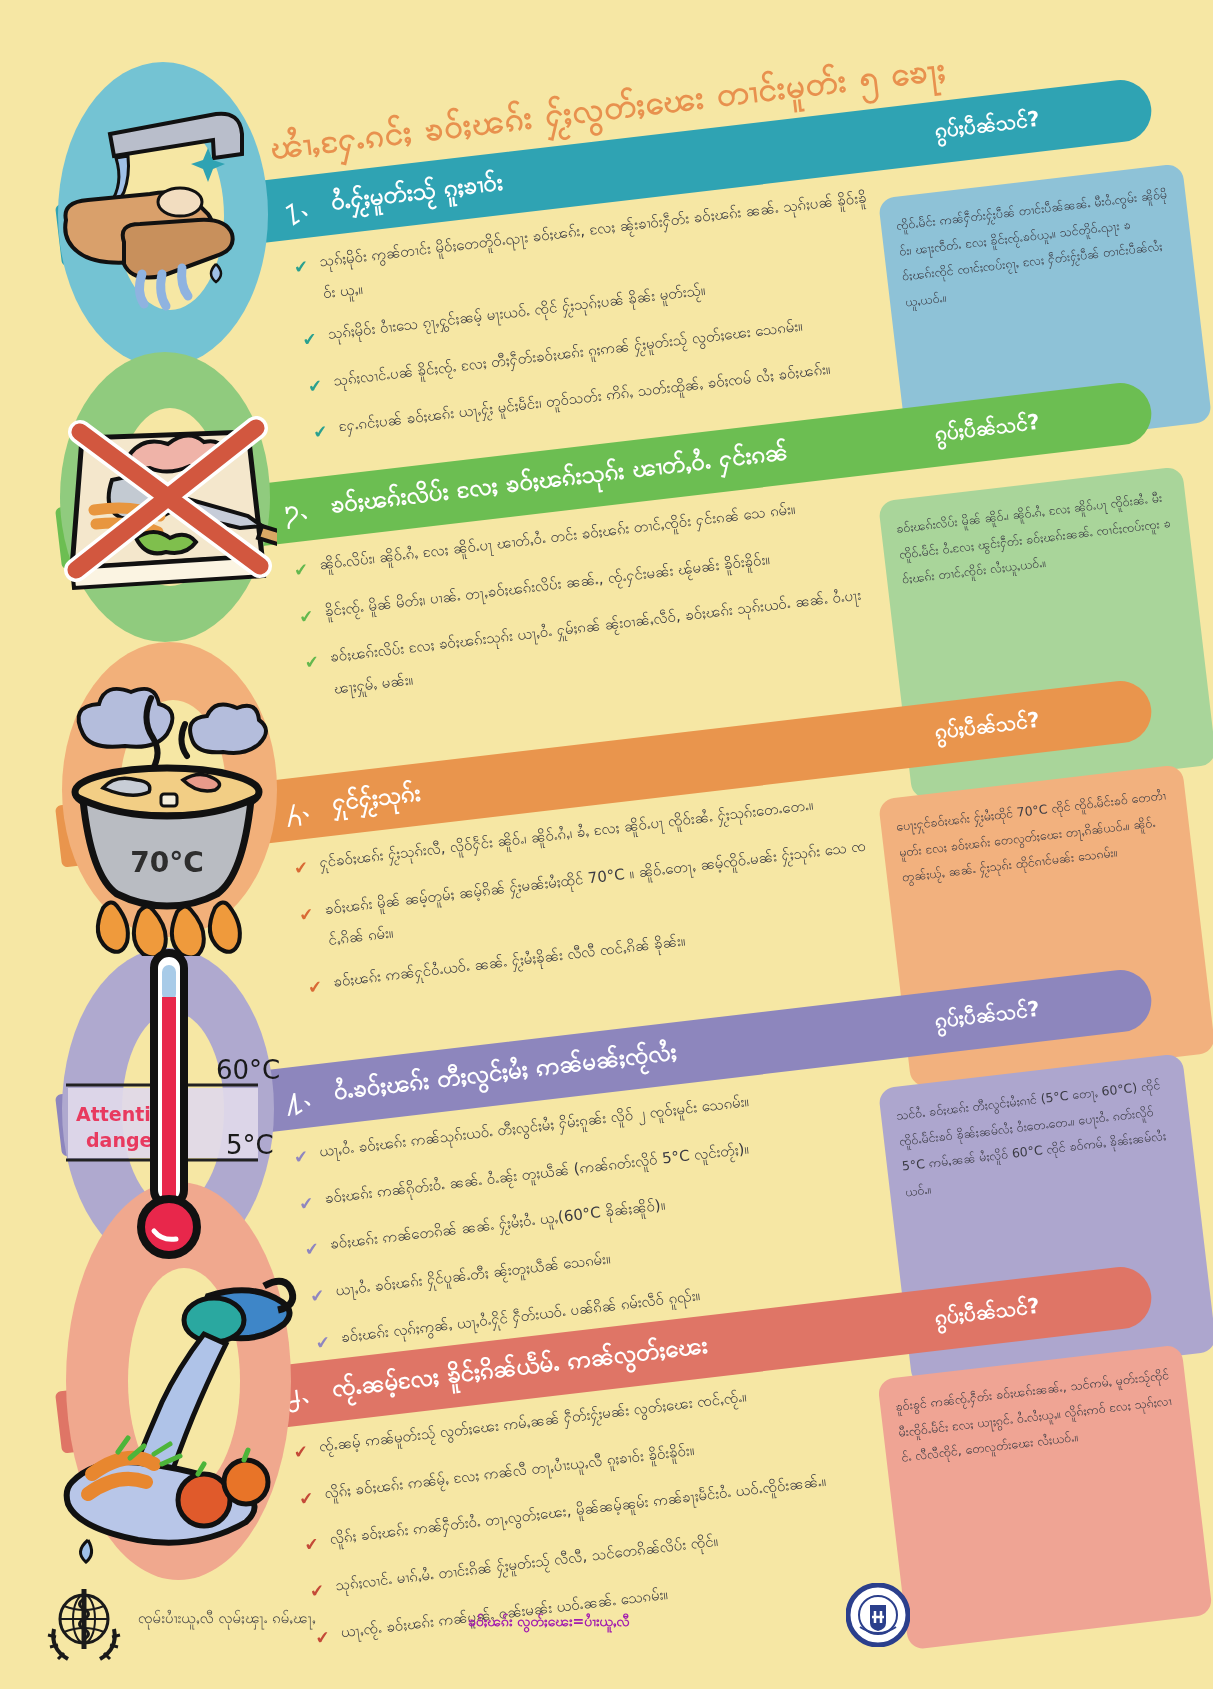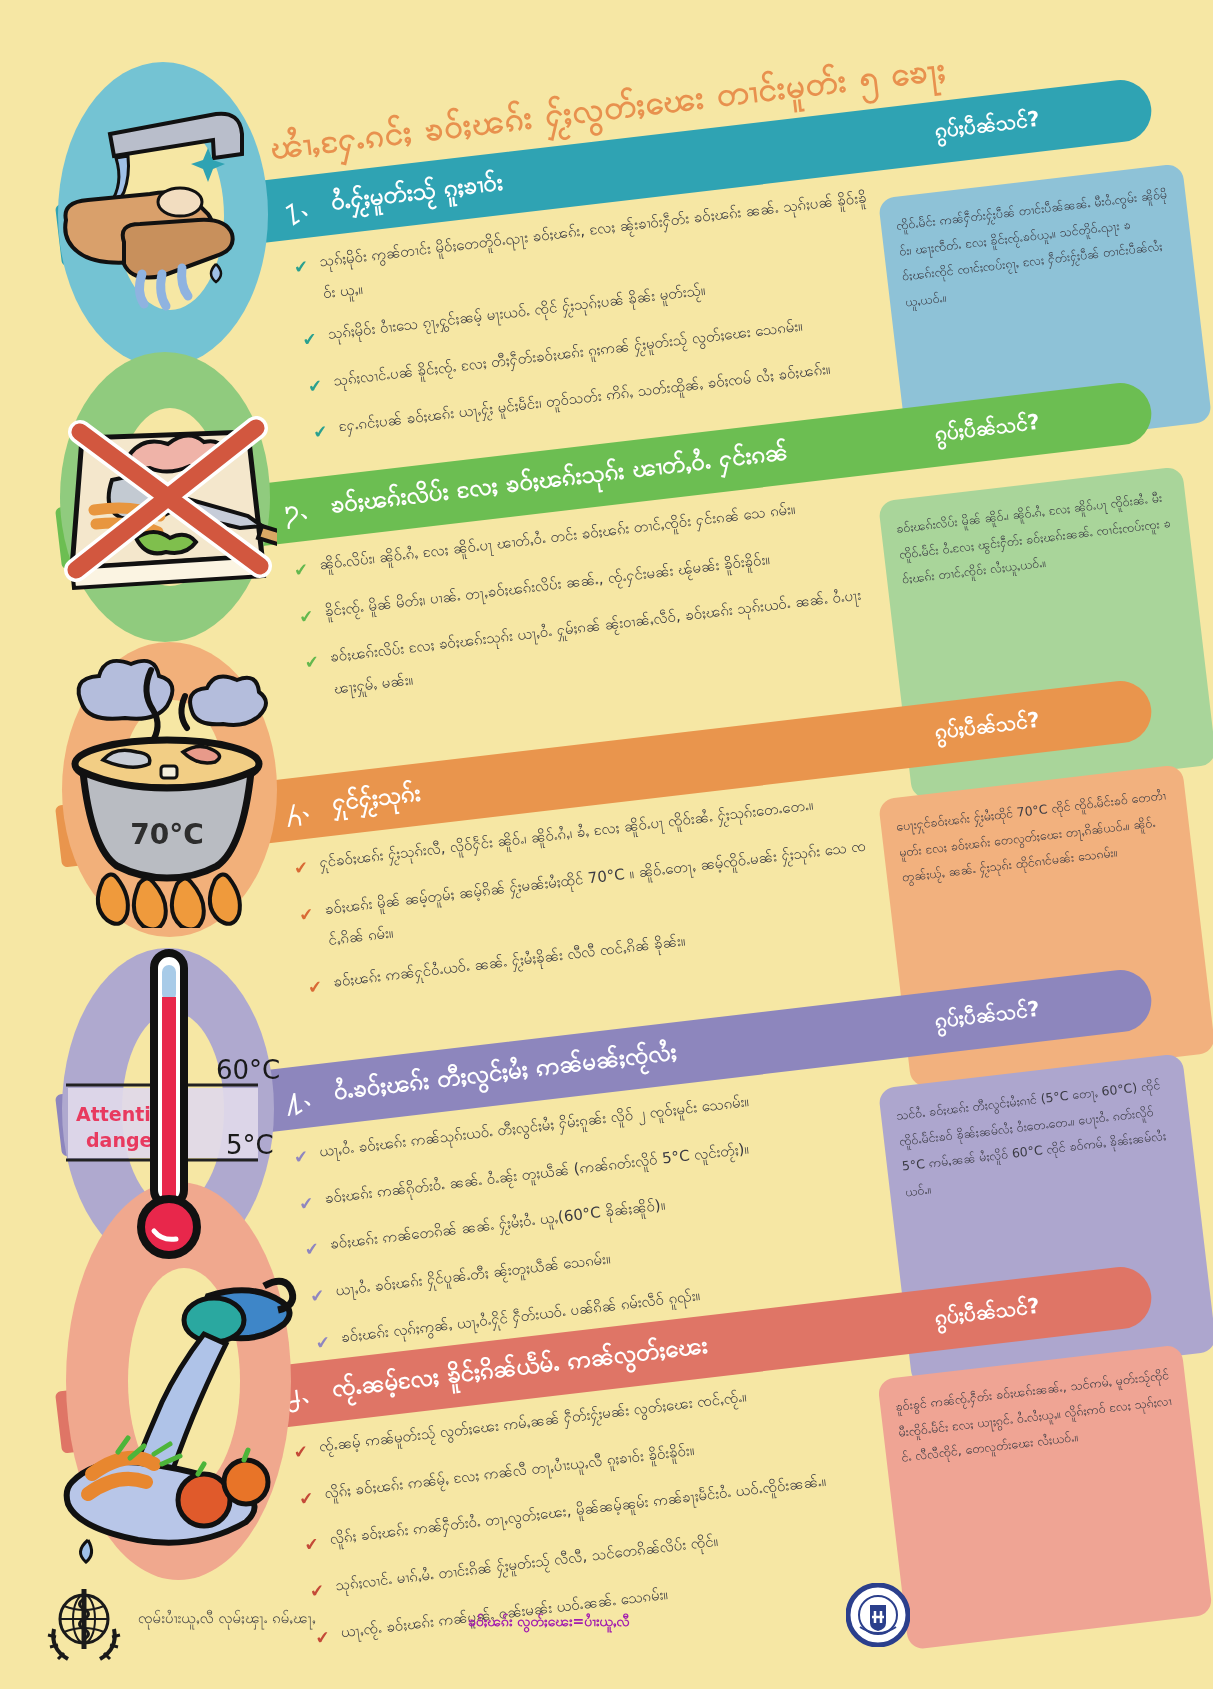--- a/index.html
+++ b/index.html
@@ -209,21 +209,21 @@
       <path d="M60 82 q30 -8 52 6 q16 12 6 26 q-22 14 -48 6 q-20 -8 -10 -38 Z" fill="#C3CAD2" stroke="#111" stroke-width="4"></path>
       <path d="M42 112 q40 -6 66 6 M44 126 q38 -4 62 8" fill="none" stroke="#E8963F" stroke-width="11" stroke-linecap="round"></path>
       <path d="M84 140 q18 -12 34 0 q16 -8 26 4 q-10 14 -30 10 q-20 6 -30 -14 Z" fill="#7FBF4D" stroke="#111" stroke-width="4"></path>
       <path d="M118 96 L196 118 L210 128 L188 130 L112 112 Z" fill="#C6CCD8" stroke="#111" stroke-width="4"></path>
       <path d="M210 128 l26 8 -4 12 -26 -8 Z" fill="#D8A864" stroke="#111" stroke-width="4"></path>
       <path d="M28 34 L208 168 M204 30 L24 172" stroke="#ffffff" stroke-width="24" stroke-linecap="round"></path>
       <path d="M28 34 L208 168 M204 30 L24 172" stroke="#D2573F" stroke-width="17" stroke-linecap="round"></path>
     </svg>
   </div>
 
-  <div class="icon" style="left:55px;top:648px;">
+  <div class="icon" style="left:55px;top:676px;">
     <svg width="225" height="280" viewBox="0 0 225 280">
       <path d="M28 58 q-14 -28 16 -30 q6 -22 32 -12 q24 -10 28 12 q22 6 8 30 q-12 16 -42 12 q-34 4 -42 -12 Z" fill="#B4BDDC" stroke="#111" stroke-width="4"></path>
       <path d="M138 66 q-10 -24 14 -26 q8 -18 30 -8 q20 -8 22 12 q14 10 0 24 q-14 12 -36 8 q-24 2 -30 -10 Z" fill="#B4BDDC" stroke="#111" stroke-width="4"></path>
       <path d="M96 22 q-10 22 2 40 q10 16 -2 34 M130 48 q-8 18 2 32" fill="none" stroke="#111" stroke-width="6" stroke-linecap="round"></path>
       <ellipse cx="112" cy="116" rx="92" ry="24" fill="#F2CE85" stroke="#111" stroke-width="7"></ellipse>
       <path d="M48 112 q12 -14 34 -8 q16 2 12 12 q-18 8 -46 -4 Z" fill="#C8CDD6" stroke="#111" stroke-width="3.5"></path>
       <path d="M128 104 q16 -10 30 -2 q12 6 2 12 q-18 4 -32 -10 Z" fill="#E89A8A" stroke="#111" stroke-width="3.5"></path>
       <rect x="106" y="118" width="16" height="12" rx="3" fill="#F4EEDC" stroke="#111" stroke-width="3"></rect>
       <path d="M28 124 Q36 200 62 218 Q86 230 112 230 Q140 230 162 218 Q188 200 196 124 Q160 140 112 140 Q64 140 28 124 Z" fill="#B9BCC2" stroke="#111" stroke-width="7"></path>
       <text x="112" y="196" text-anchor="middle" font-size="28" font-weight="bold" fill="#2E2E2E" font-family="DejaVu Sans">70°C</text>

